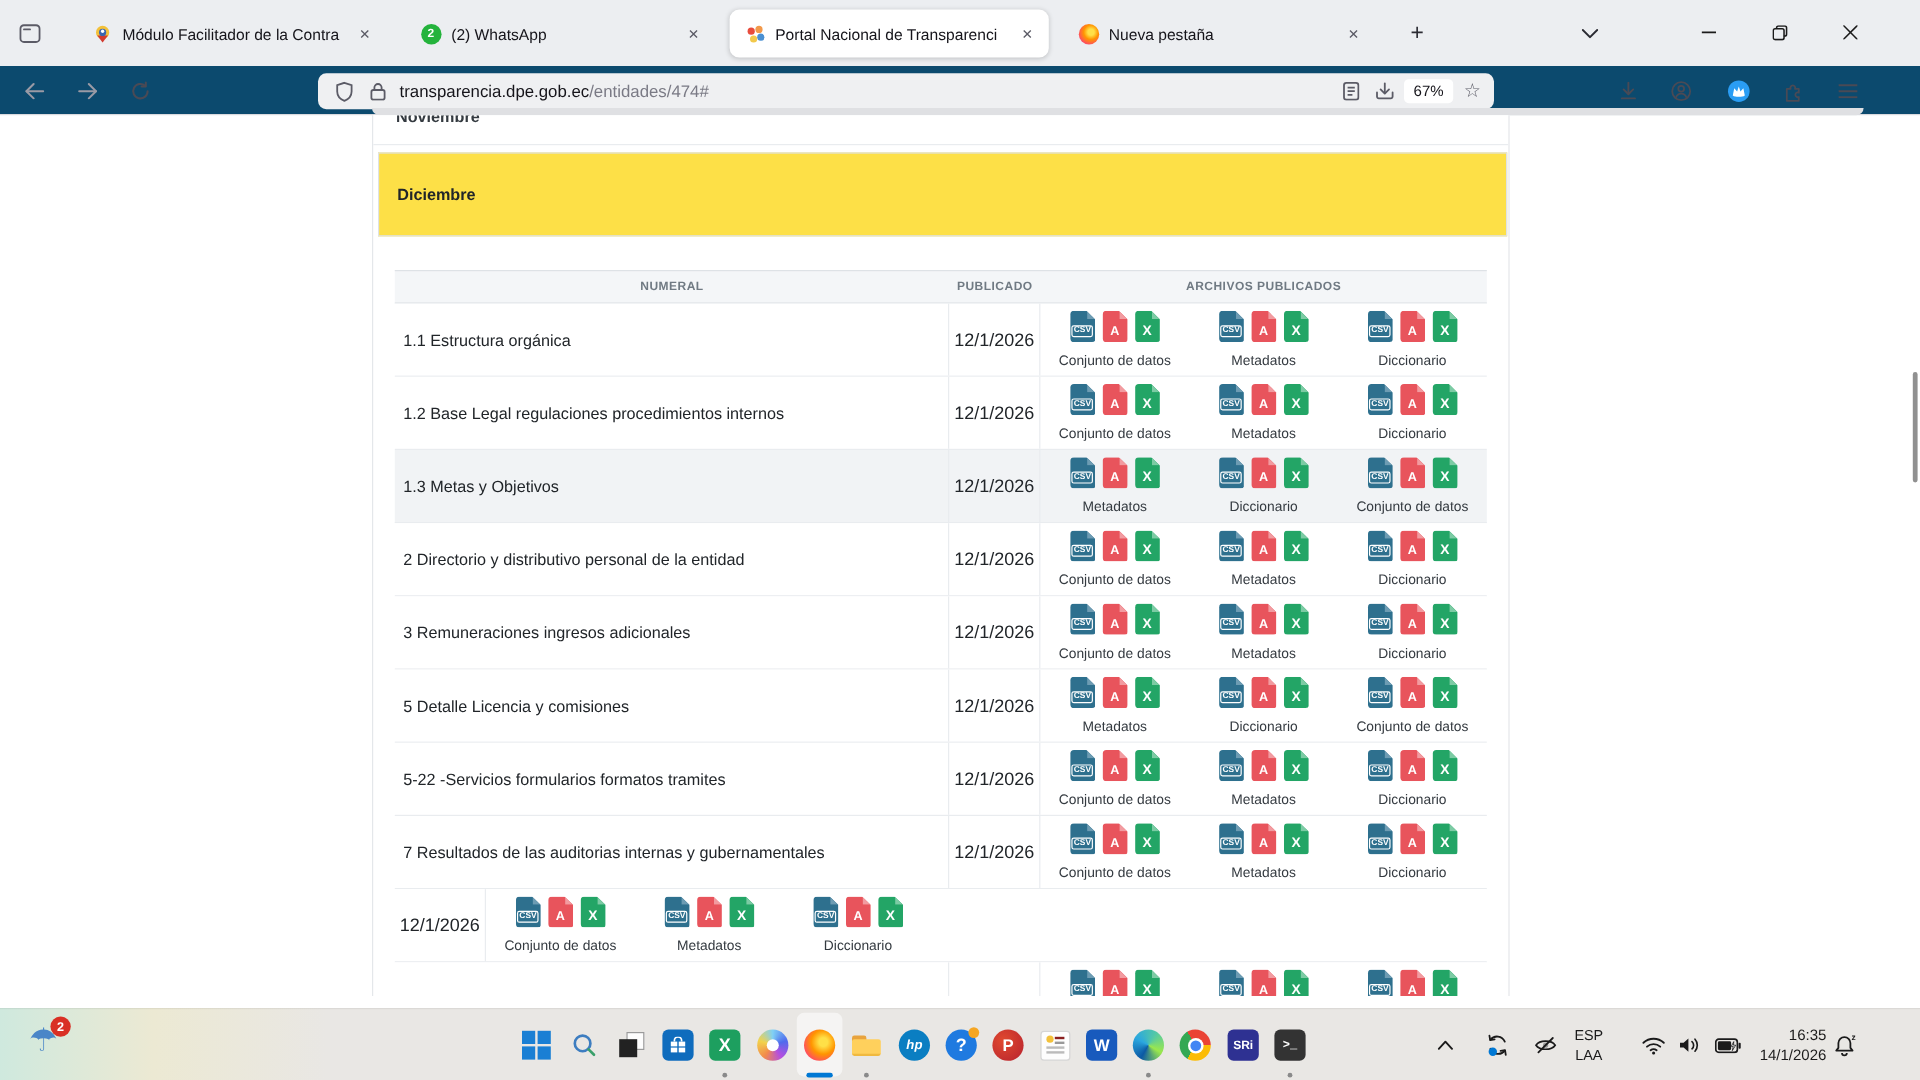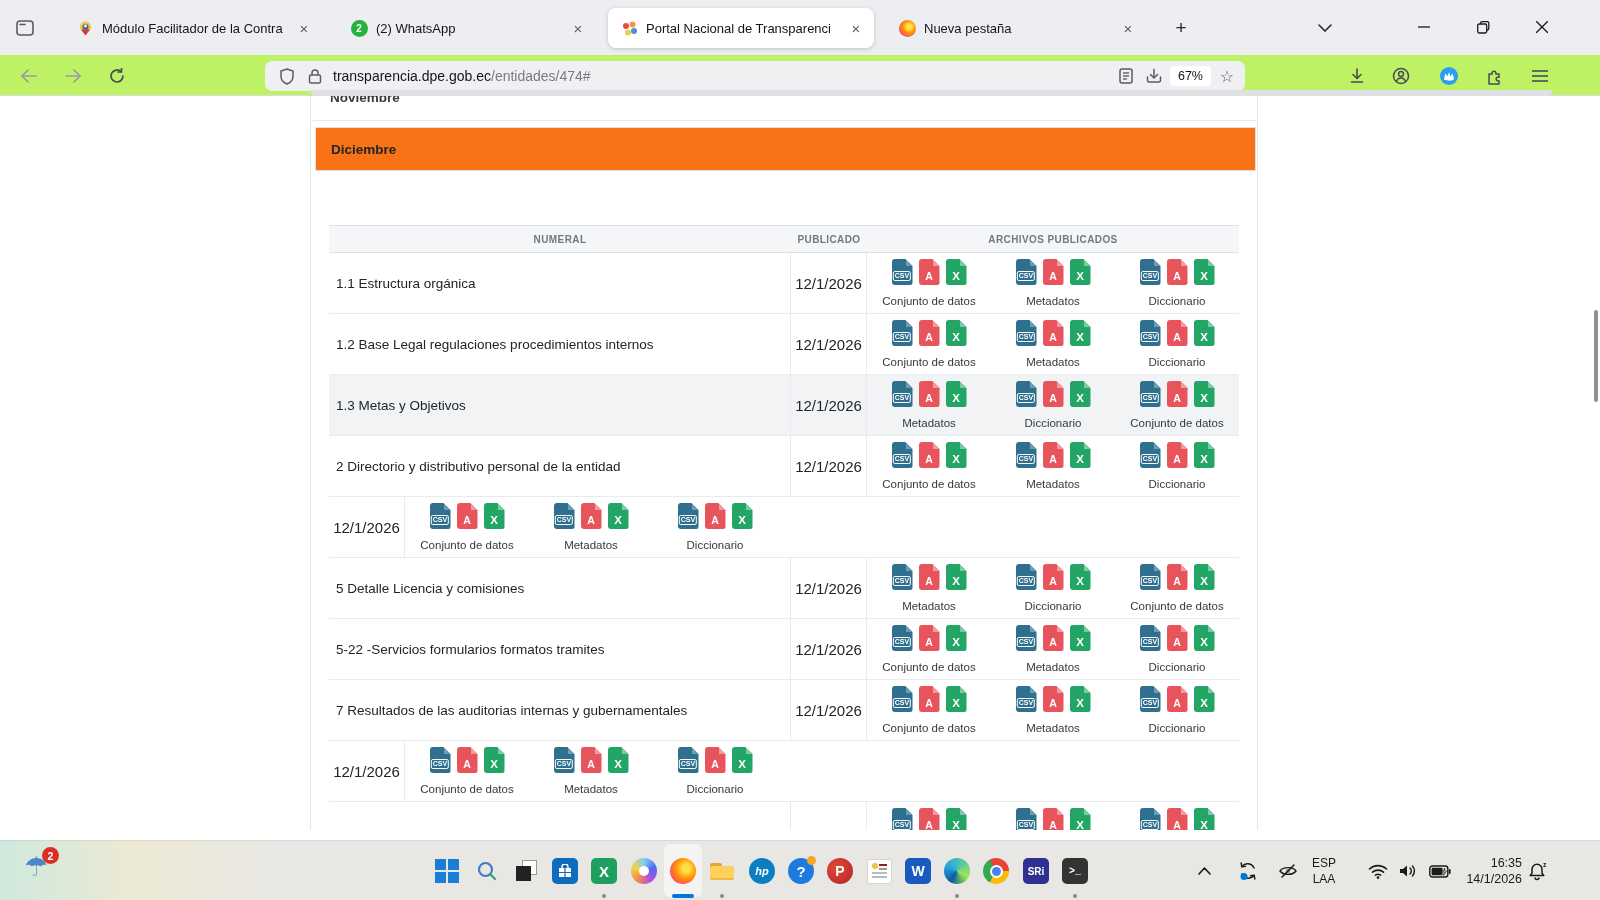--- a/index.html
+++ b/index.html
@@ -15,36 +15,36 @@
   .tab .t-close { width:24px; height:24px; margin:0 6px; border-radius:4px; display:flex; align-items:center; justify-content:center; font-size:15px; color:#5b5b66; flex:0 0 auto; }
   .tab.active { background:#fff; box-shadow:0 1px 4px rgba(0,0,0,.18); }
   .fav-circle { width:17px; height:17px; border-radius:50%; display:flex; align-items:center; justify-content:center; color:#fff; font-weight:bold; font-size:10px; }
   .fav-wa { background:#24b33c; }
   .fav-ff { background:radial-gradient(circle at 60% 40%, #ffe047 0 18%, #ff9500 42%, #ff4f5e 72%, #9059ff 100%); }
   .newtab { position:absolute; left:1168px; top:15px; width:26px; height:26px; border-radius:4px; font-size:19px; color:#2b2b33; display:flex; align-items:center; justify-content:center; }
   .tab-chevron { position:absolute; left:1312px; top:15px; width:26px; height:26px; display:flex; align-items:center; justify-content:center; }
   .winctl { position:absolute; top:10px; width:40px; height:34px; display:flex; align-items:center; justify-content:center; }
 
   
-  .navbar { position:absolute; left:0; top:55px; width:1600px; height:41px; background:#bef264; border-bottom:1px solid #dadade; }
+  .navbar { position:absolute; left:0; top:55px; width:1600px; height:41px; background:#0c4a6e; border-bottom:1px solid #dadade; }
   .nav-ic { position:absolute; top:6px; width:30px; height:30px; border-radius:5px; display:flex; align-items:center; justify-content:center; }
   .urlbar { position:absolute; left:265px; top:6px; width:980px; height:30px; background:#eff0f2; border-radius:7px; display:flex; align-items:center; }
   .url-ic { width:28px; height:28px; display:flex; align-items:center; justify-content:center; flex:0 0 auto; }
   .url-text { font-size:14px; color:#15141a; white-space:nowrap; flex:1 1 auto; margin-left:4px; }
   .url-text .path { color:#7a7a85; }
   .zoom-badge { background:#fff; border-radius:4px; font-size:12.5px; color:#15141a; padding:3px 8px; margin:0 2px; flex:0 0 auto; }
   .star { font-size:16px; color:#5b5b66; }
 
   
   .page { position:absolute; left:0; top:96px; width:1600px; height:734px; background:#fff; }
   .sticky-bar { position:absolute; left:310px; top:-6px; width:1243px; height:6px; background:#dfe0e3; border-radius:0 0 6px 6px; }
   .month-panel { position:absolute; left:310px; top:0; width:948px; height:734px; border-left:1px solid #e4e7ea; border-right:1px solid #e4e7ea; overflow:hidden; background:#fff; }
   .nov-head { position:relative; height:25px; overflow:hidden; border-bottom:1px solid #e9ecef; }
   .nov-head .mh-text { position:absolute; left:19px; top:-6px; font-size:13.5px; font-weight:600; color:#343a40; }
-  .dic-head { position:absolute; left:4px; top:31px; width:941px; height:44px; background:#f97316; border:1px solid #dee2e6; display:flex; align-items:center; padding-left:15px; font-size:13.5px; font-weight:600; color:#212529; }
+  .dic-head { position:absolute; left:4px; top:31px; width:941px; height:70px; background:#fde047; border:1px solid #dee2e6; display:flex; align-items:center; padding-left:15px; font-size:13.5px; font-weight:600; color:#212529; }
 
   .tbl { position:absolute; left:18px; top:129px; width:910px; }
   .tbl-head { display:flex; height:28px; background:#f4f6f8; border-top:1px solid #dee2e6; border-bottom:1px solid #dee2e6; }
   .th { font-size:10px; font-weight:600; letter-spacing:.4px; color:#707a83; display:flex; align-items:center; justify-content:center; text-transform:uppercase; }
   .th-1 { width:462px; } .th-2 { width:76px;text-align:center; } .th-3 { width:372px; }
   .trow { display:flex; height:61px; border-bottom:1px solid #e9ecef; background:#fff; }
   .trow.hl { background:#f1f3f5; }
   .c-num { width:462px; display:flex; align-items:center; padding-left:7px; font-size:13.5px; color:#212529; border-right:1px solid #e9ecef; }
   .c-pub { width:76px; display:flex; align-items:center; justify-content:center; font-size:15px; color:#212529; border-right:1px solid #e9ecef; }
   .c-files { width:372px; display:flex; justify-content:center; gap:4px; }
@@ -462,20 +462,21 @@
                   <div class="ficon f-xls">
                     <span class="fg-xls">X</span>
                   </div>
                 </div>
                 <div class="flabel">Diccionario</div>
               </div>
             </div>
   </div>
 
   <div class="trow">
+    <div class="c-num">3 Remuneraciones ingresos adicionales</div>
     <div class="c-pub">12/1/2026</div>
     <div class="c-files">
               <div class="fgroup">
                 <div class="ficons">
                   <div class="ficon f-csv">
                     <span class="fg-csv">CSV</span>
                   </div>
                   <div class="ficon f-pdf">
                     <span class="fg-pdf">A</span>
                   </div>

